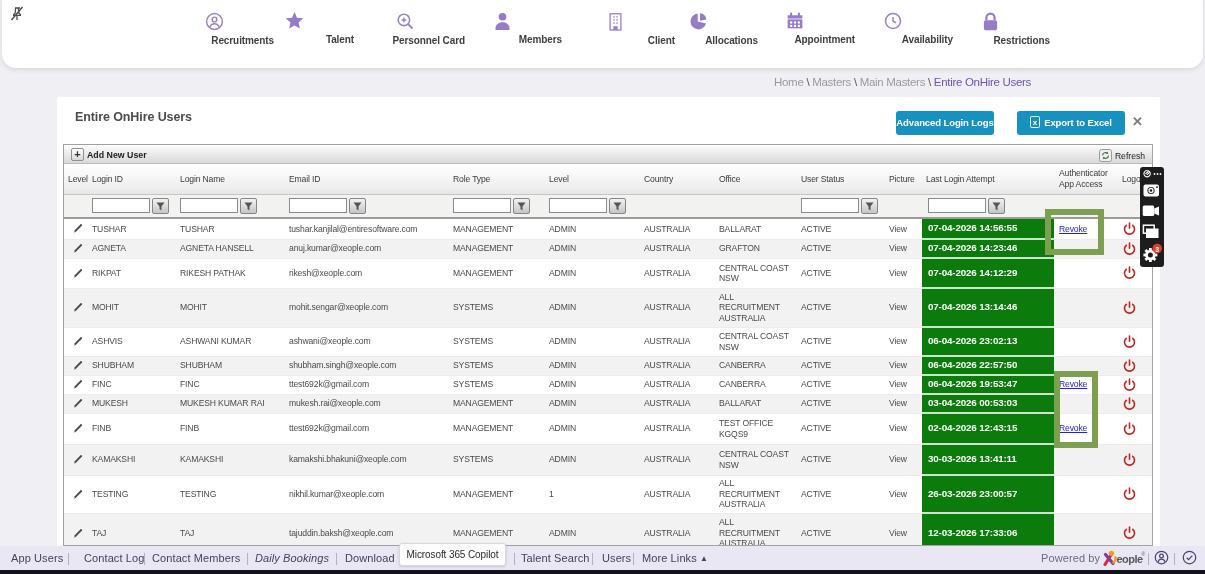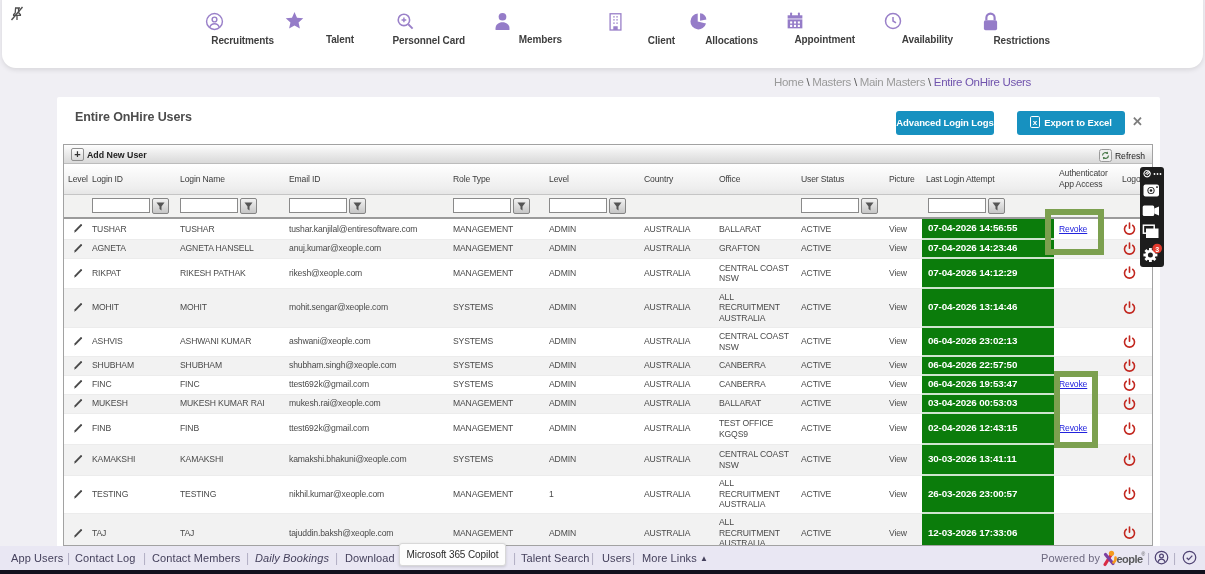--- a/index.html
+++ b/index.html
@@ -579,21 +579,21 @@
         <rect x="9" y="81" width="2.8" height="14" transform="rotate(45 10.4 88)"></rect>
         <rect x="9" y="81" width="2.8" height="14" transform="rotate(-45 10.4 88)"></rect>
       </g>
       <circle cx="10.4" cy="88" r="2.5" fill="#1d1d1d"></circle>
       <circle cx="17.2" cy="81.5" r="4.8" fill="#e23b2e"></circle>
       <text x="17.2" y="84.6" font-size="7" fill="#fff" text-anchor="middle" font-weight="bold">3</text>
     </svg></div>
 
 <div id="footer">
     <div class="lnk" style="left: 11px;">App Users</div>
-    <div class="lnk" style="left: 75px;">Contact Log</div>
+    <div class="lnk" style="left: 84px;">Contact Log</div>
     <div class="lnk" style="left: 152px;">Contact Members</div>
     <div class="lnk" style="left: 255px; font-style: italic;">Daily Bookings</div>
     <div class="lnk" style="left: 345px;">Download</div>
     <div class="lnk" style="left: 521px;">Talent Search</div>
     <div class="lnk" style="left: 602px;">Users</div>
     <div class="sep" style="left: 67px;">|</div>
     <div class="sep" style="left: 143px;">|</div>
     <div class="sep" style="left: 246px;">|</div>
     <div class="sep" style="left: 335px;">|</div>
     <div class="sep" style="left: 410px;">|</div>

